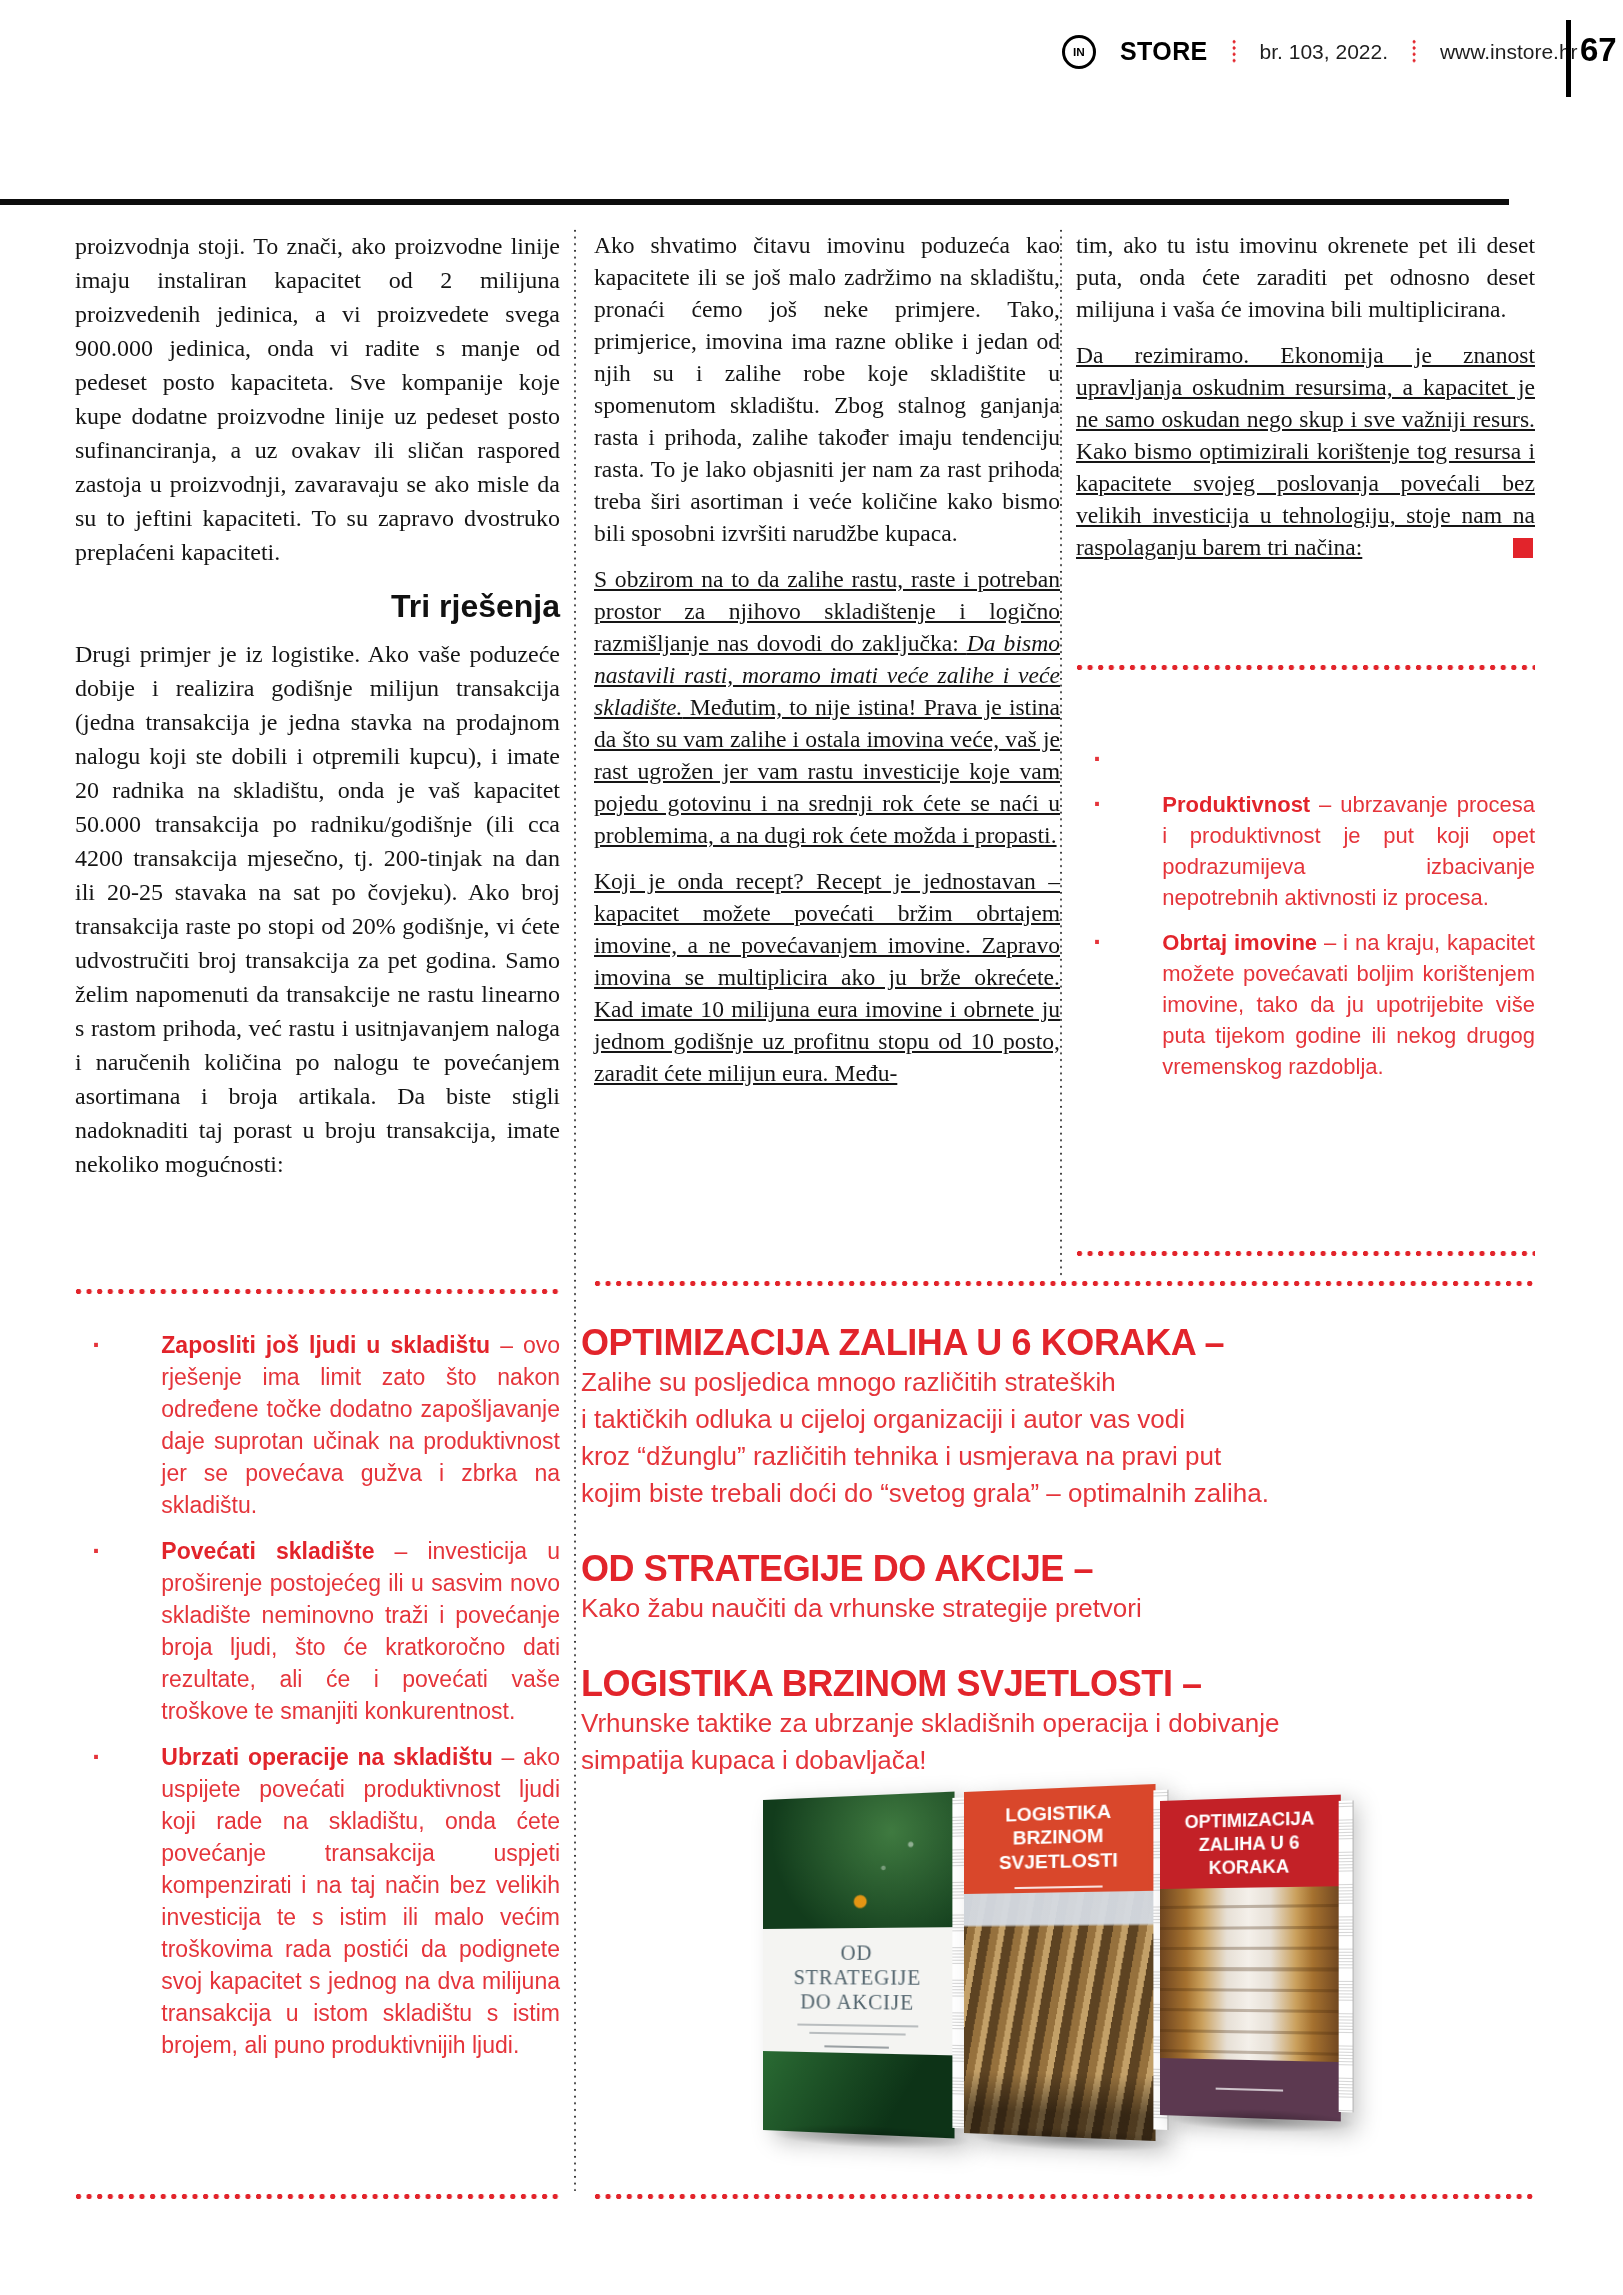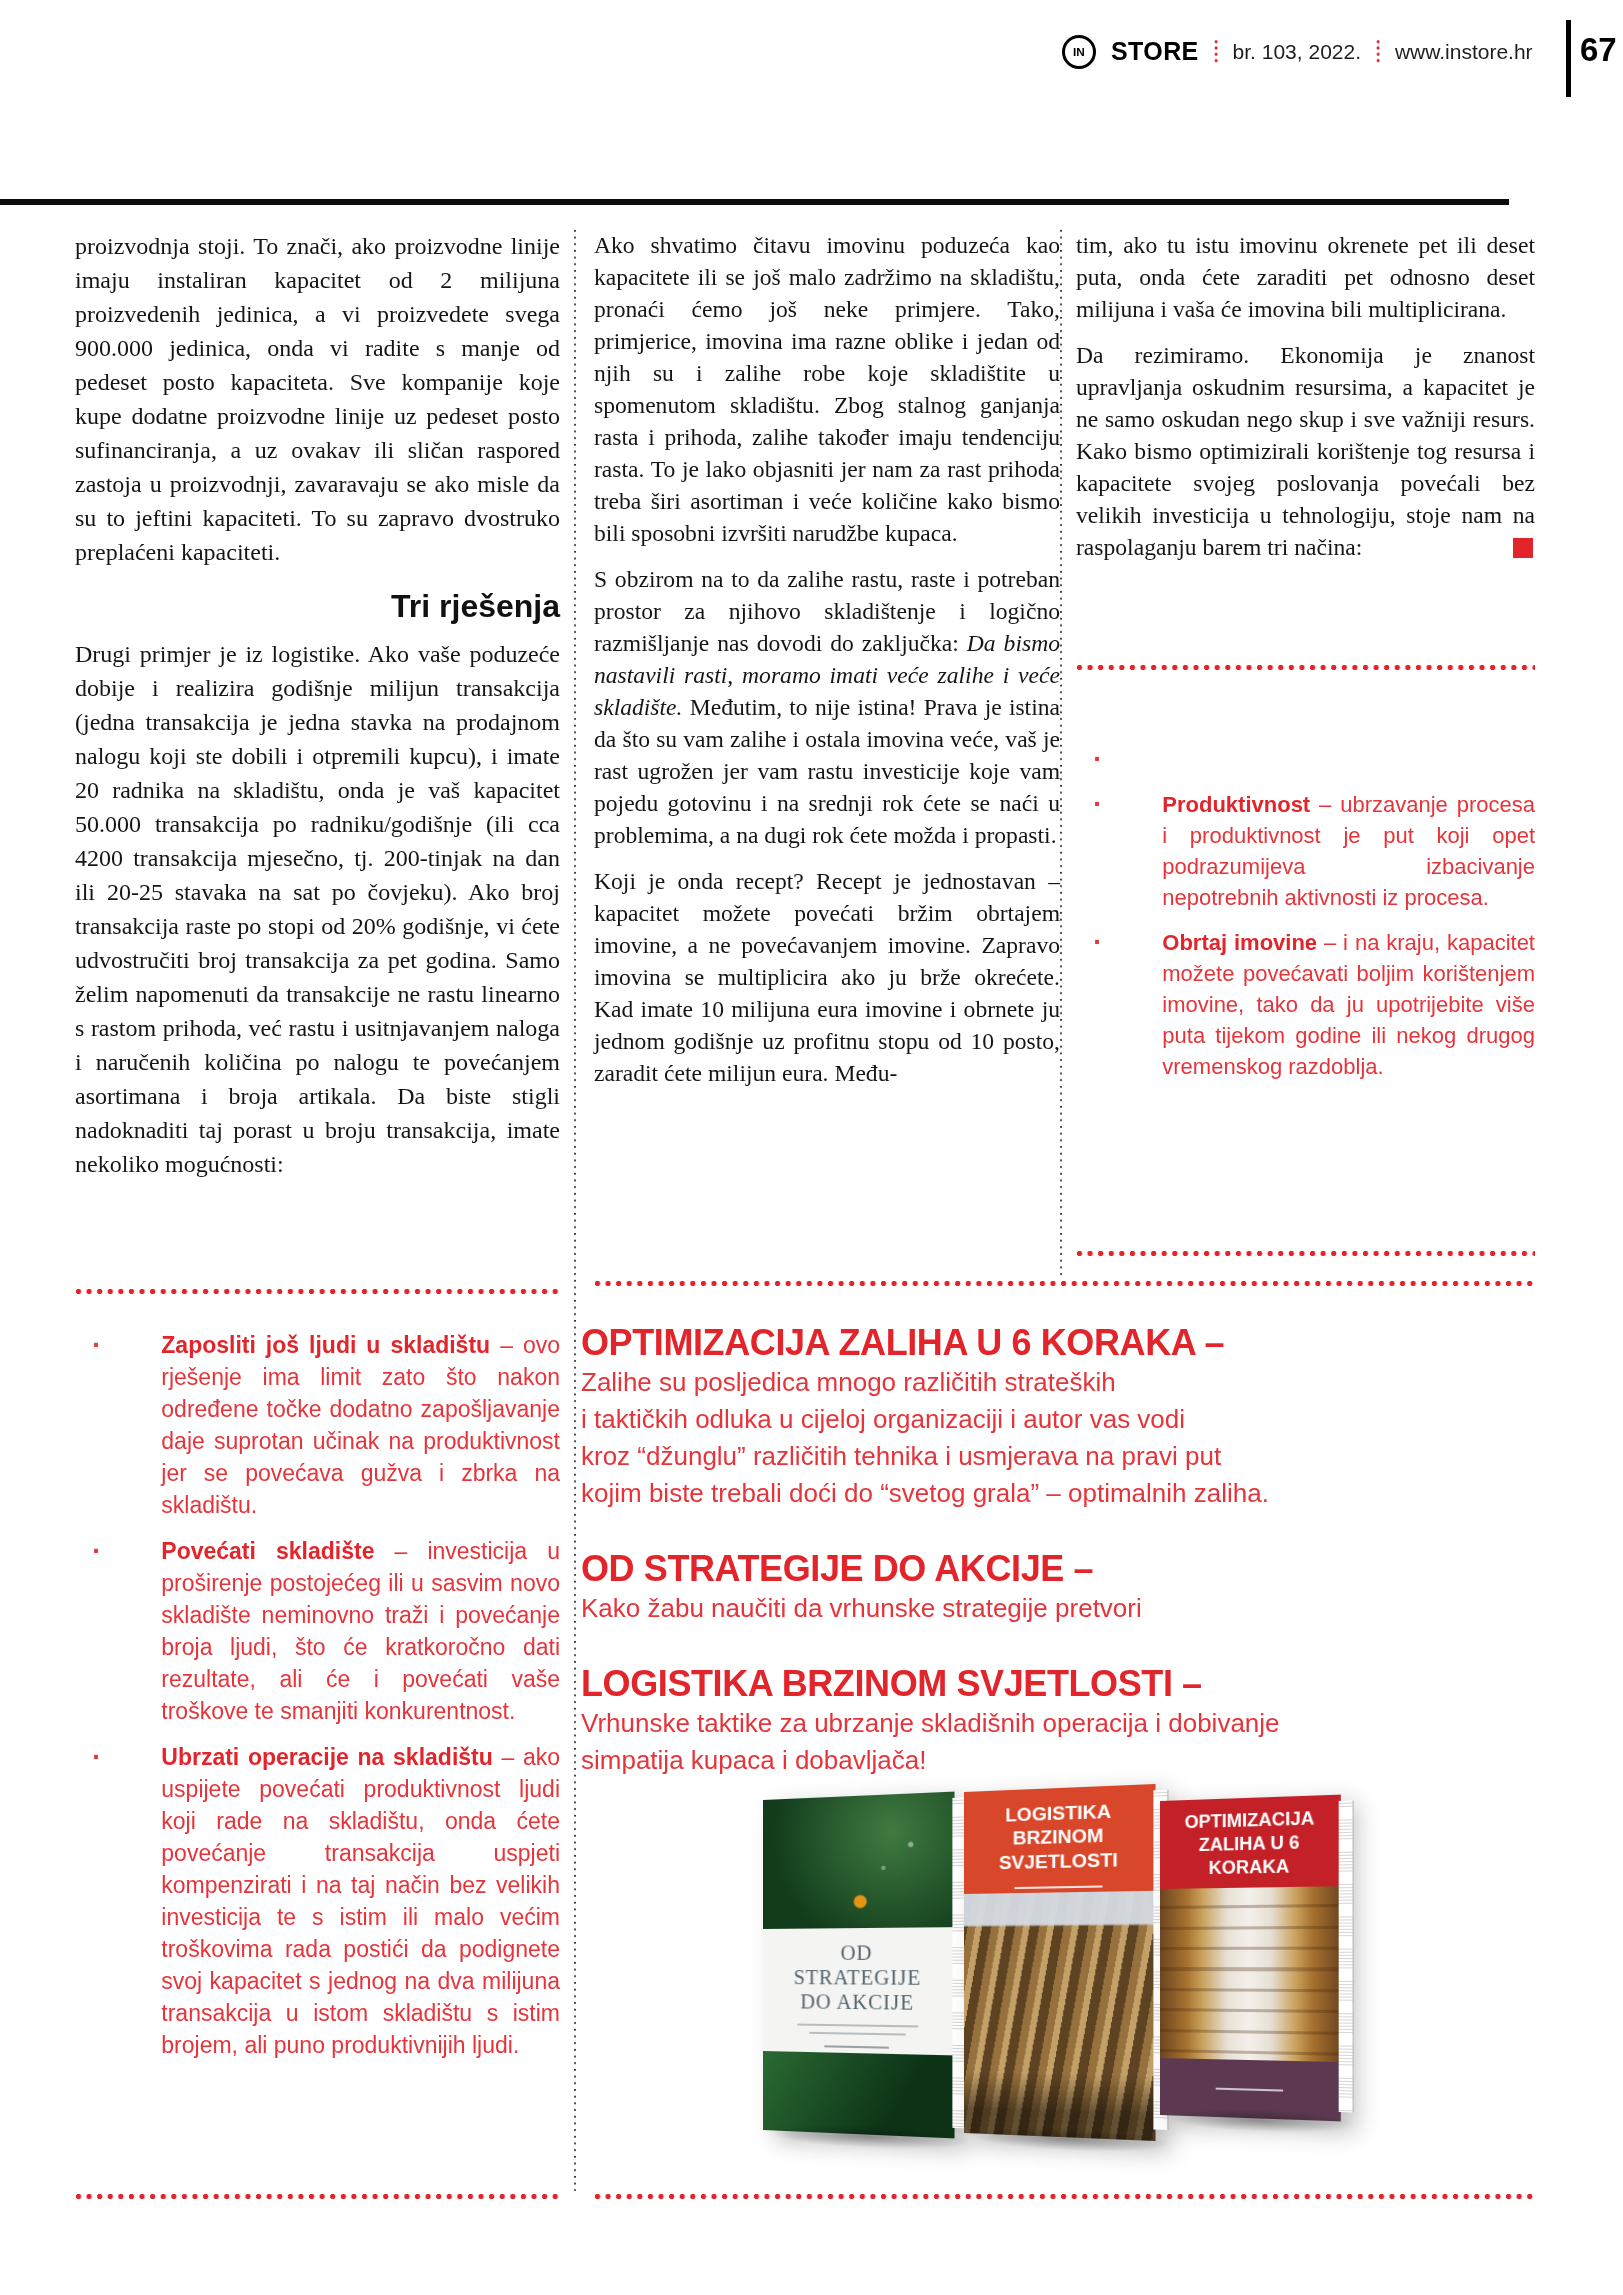--- a/index.html
+++ b/index.html
@@ -2,21 +2,21 @@
 <html style="font-size:12.6px"><head>
 <meta charset="utf-8">
 <style>
   html,body { margin:0; padding:0; background:#e8e8e8; }
   .page {
     position:relative; width:1623px; height:2295px; background:#ffffff;
     margin:0 auto; overflow:hidden; font-family:"Liberation Sans", sans-serif;
   }
 
   
-  .header { position:absolute; left:1062px; top:28px; height:47px; display:flex; align-items:center; gap:15px; }
+  .header { position:absolute; left:1062px; top:28px; height:47px; display:flex; align-items:center; gap:24px; }
   .logo-ic { width:28px; height:28px; border:3.1px solid #000; border-radius:50%;
              display:flex; align-items:center; justify-content:center;
              font-weight:bold; font-size:11.8px; color:#000; flex:0 0 auto; }
   .logo-word { font-size:25px; font-weight:bold; color:#000; letter-spacing:0.4px; }
   .hsep { width:3.9px; height:25px;
           background-image:radial-gradient(circle at 2px 2.7px, #e2242b 1.3px, rgba(0,0,0,0) 1.7px);
           background-size:3.9px 6.3px; background-repeat:repeat-y; }
   .hmeta { font-size:21px; color:#1e1e1e; }
   .hbar { position:absolute; left:1566px; top:20.4px; width:4.7px; height:77px; background:#000; }
   .pagenum { position:absolute; left:1580px; top:31px; font-size:33px; font-weight:bold; color:#000; }
@@ -36,21 +36,21 @@
   #hd-col1-top { left:75px;  top:1288px; width:485px; }
   #hd-mid      { left:594px; top:1280px; width:940px; }
   #hd-col3-top { left:1076px; top:664px;  width:459px; }
   #hd-col3-end { left:1076px; top:1250px; width:459px; }
   #hd-bot-1    { left:75px;  top:2193px; width:485px; }
   #hd-bot-2    { left:594px; top:2193px; width:940px; }
 
   
   .serifcol { position:absolute; font-family:"Liberation Serif", serif; color:#151515; text-align:justify; }
   .serifcol p { margin:0; }
-  .serifcol p + p { margin-top:14px; }
+  .serifcol p + p { margin-top:14px;text-decoration:underline; }
   #c1 { left:75px; top:229px; width:485px; font-size:24px; line-height:34px; }
   #c1 .h { font-family:"Liberation Sans", sans-serif; font-weight:bold; font-size:32px;
            color:#111; margin:20.4px 0 14px 0; text-align:right; }
   #c2 { left:594px; top:229px; width:466px; font-size:23.6px; line-height:32px; }
   #c3p { left:1076px; top:229px; width:459px; font-size:23.6px; line-height:32px; }
   .ital { font-style:italic; }
   .endsq { position:absolute; right:1.6px; bottom:4.7px; width:20.4px; height:20.4px; background:#e2242b; }
 
   
   .rlist { position:absolute; color:#e5343a; }

